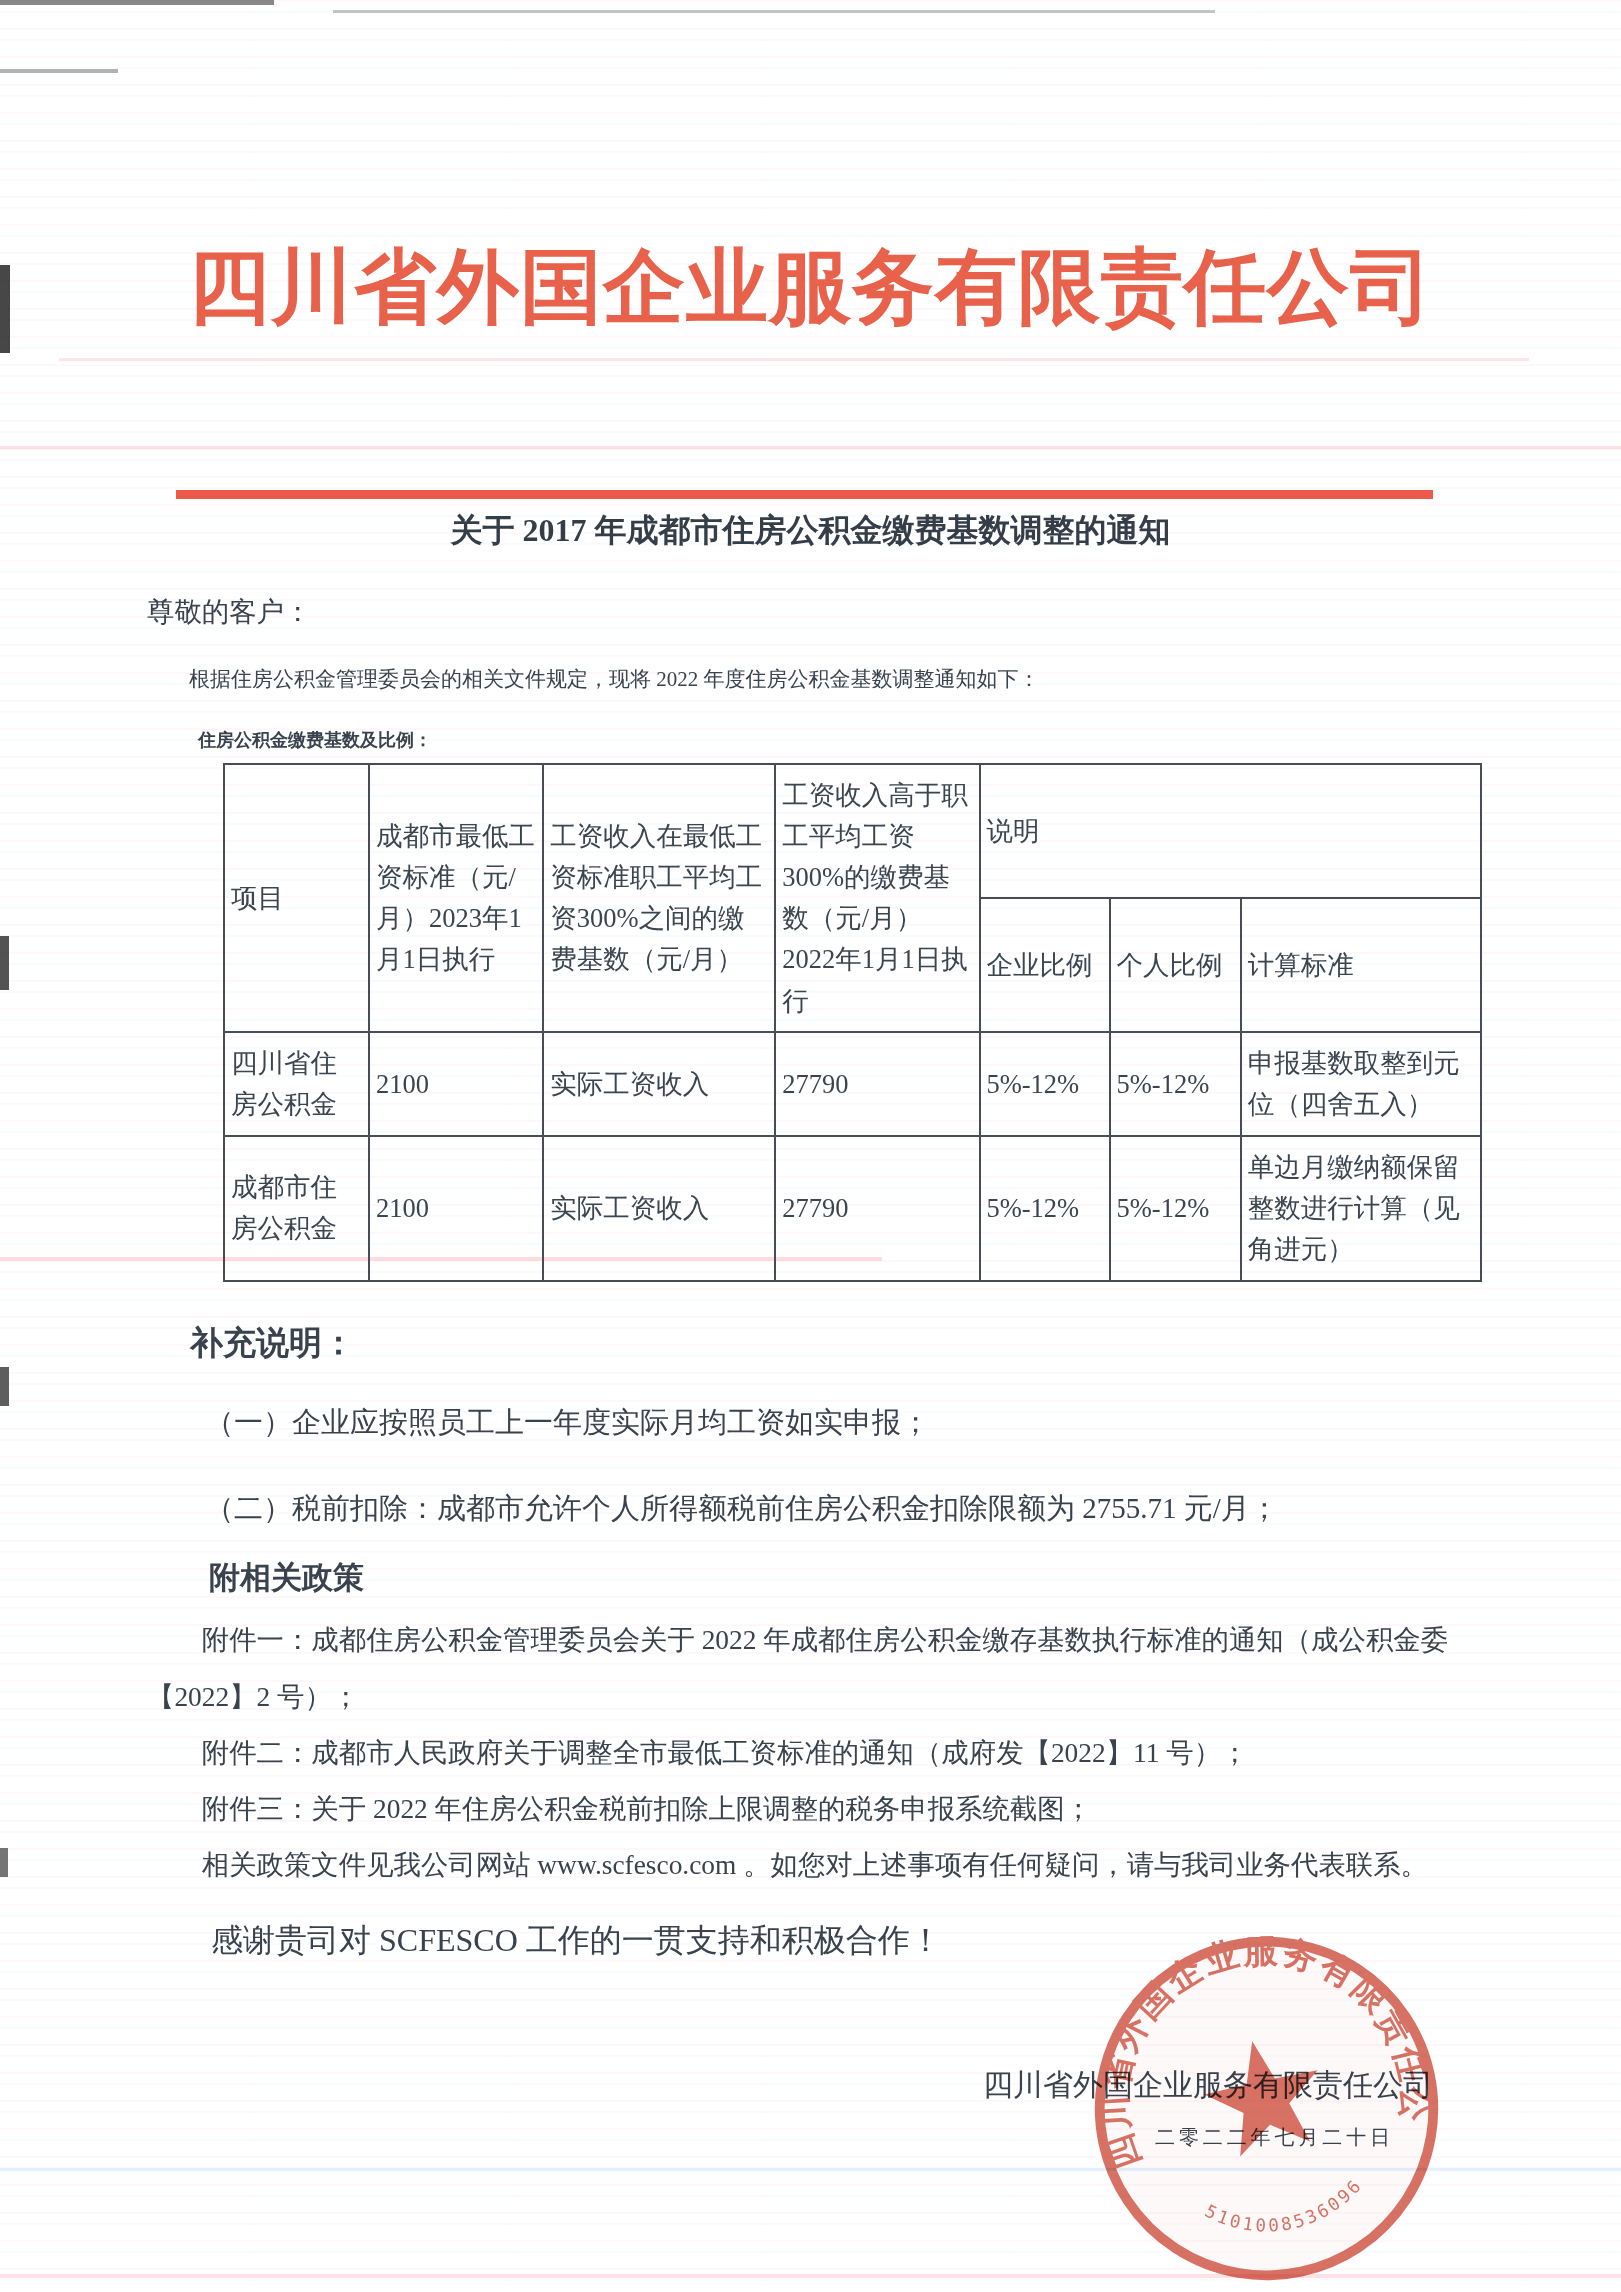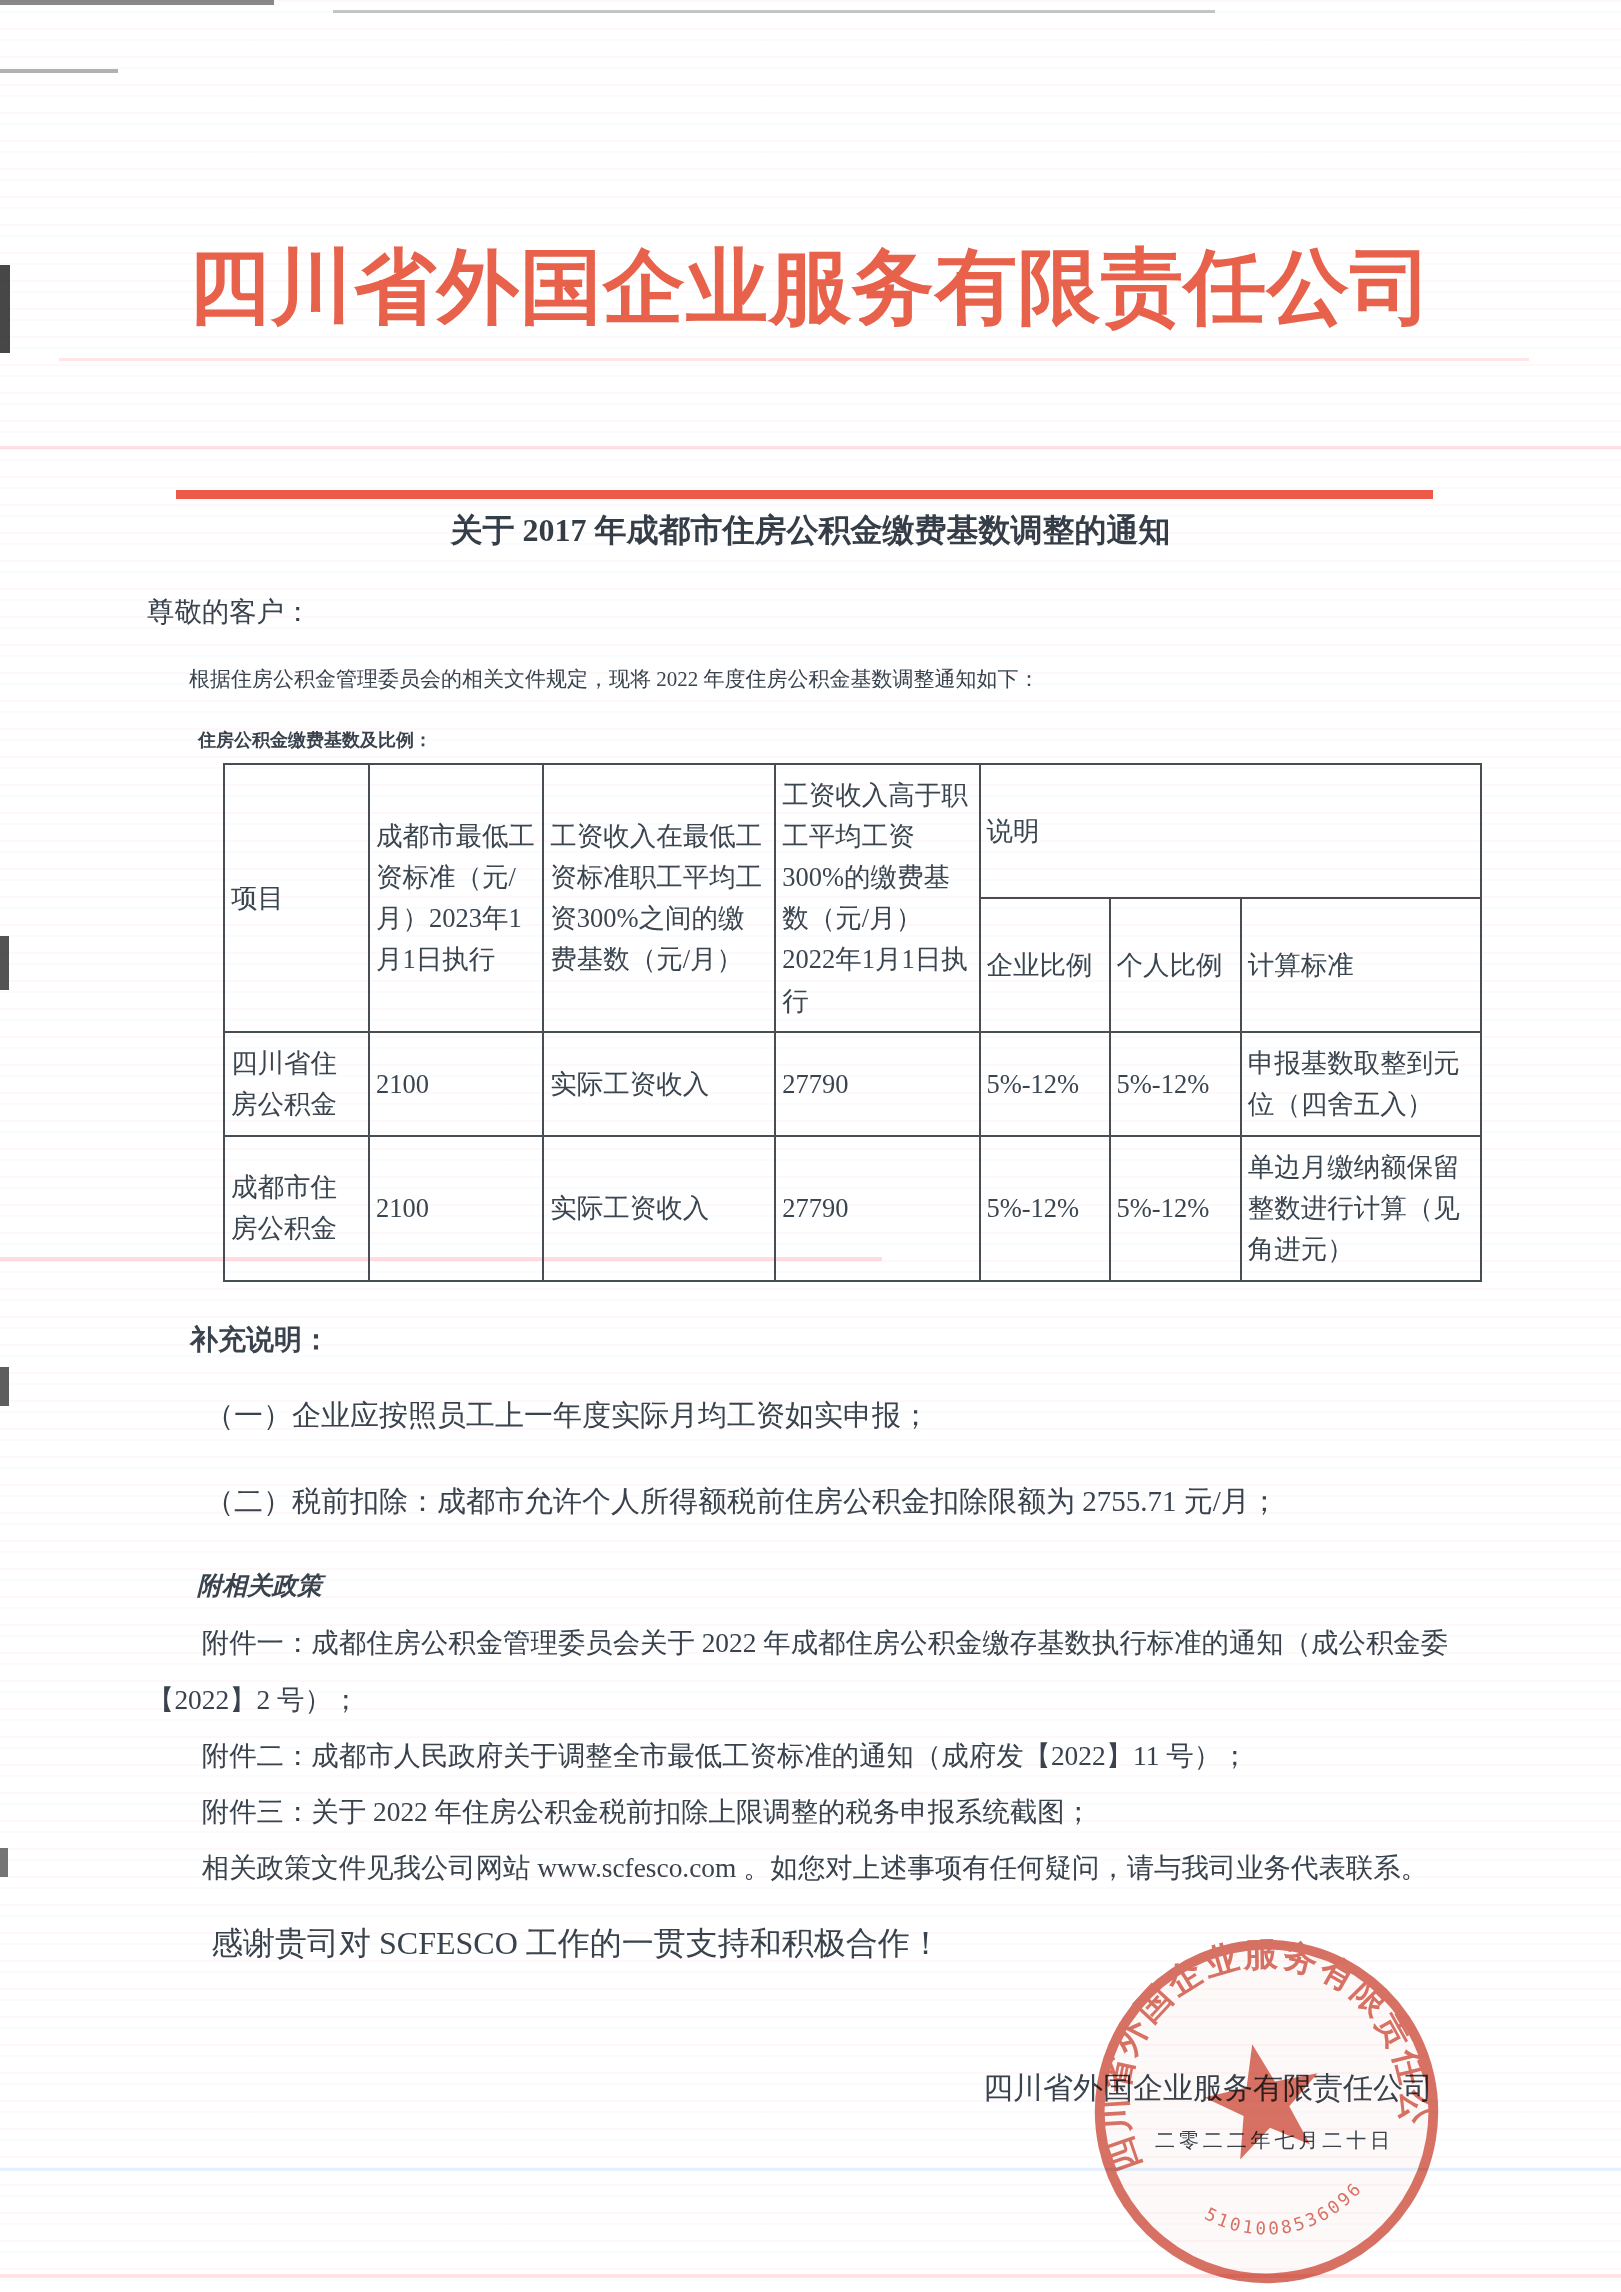--- a/index.html
+++ b/index.html
@@ -62,23 +62,23 @@
   }
   .base-table th,.base-table td{
     border:2px solid #474d52;
     font-weight:normal;
     text-align:left;vertical-align:middle;
     padding:9.8px 5.9px;line-height:1.55;
   }
   .cw1{width:145px;} .cw2{width:174px;} .cw3{width:232px;} .cw4{width:204px;}
   .cw5{width:130px;} .cw6{width:131px;} .cw7{width:240px;}
 
-  .notes-heading{margin:39px 0 0 43px;font-size:28px;font-weight:bold;}
+  .notes-heading{margin:39px 0 0 43px;font-size:33px;font-weight:bold;}
   .note-item{margin:27.4px 0 0 0;font-size:29px;text-indent:2em;line-height:2.0;}
-  .policy-heading{margin:39px 0 0 0;font-size:25px;font-weight:bold;text-indent:2em;font-style:italic;}
+  .policy-heading{margin:20px 0 0 0;font-size:31px;font-weight:bold;text-indent:2em;}
   .policy-item{margin:0;font-size:27.4px;text-indent:2em;line-height:2.05;}
   .policy-first{margin-top:13.7px;}
   .thanks{margin:25.5px 0 0 0;font-size:32px;text-indent:2em;}
 
   .signature{
     position:relative;
     margin-top:57px;
     height:323px;
   }
   .sig-company{

